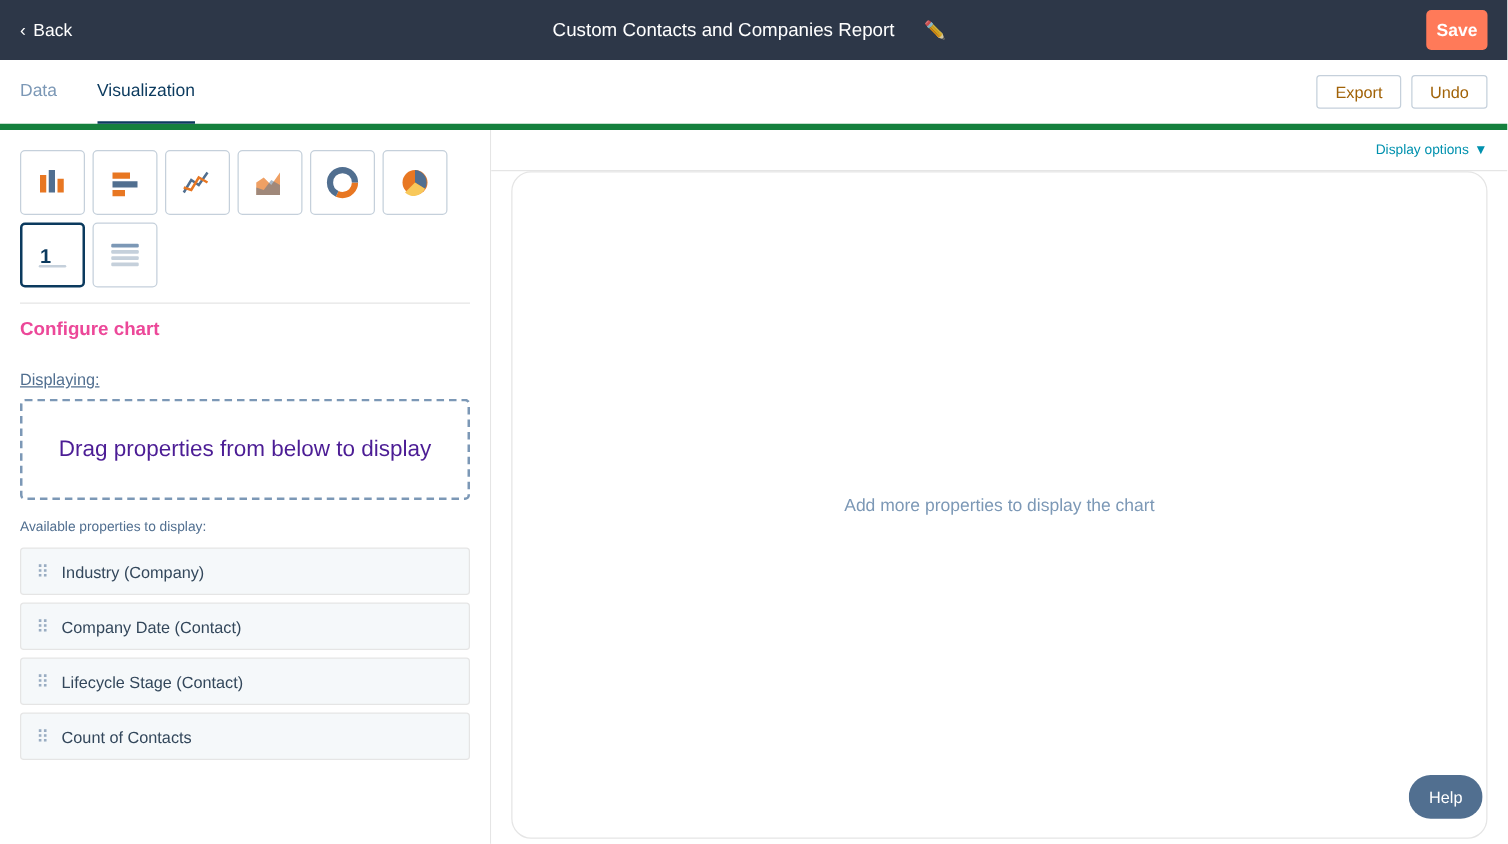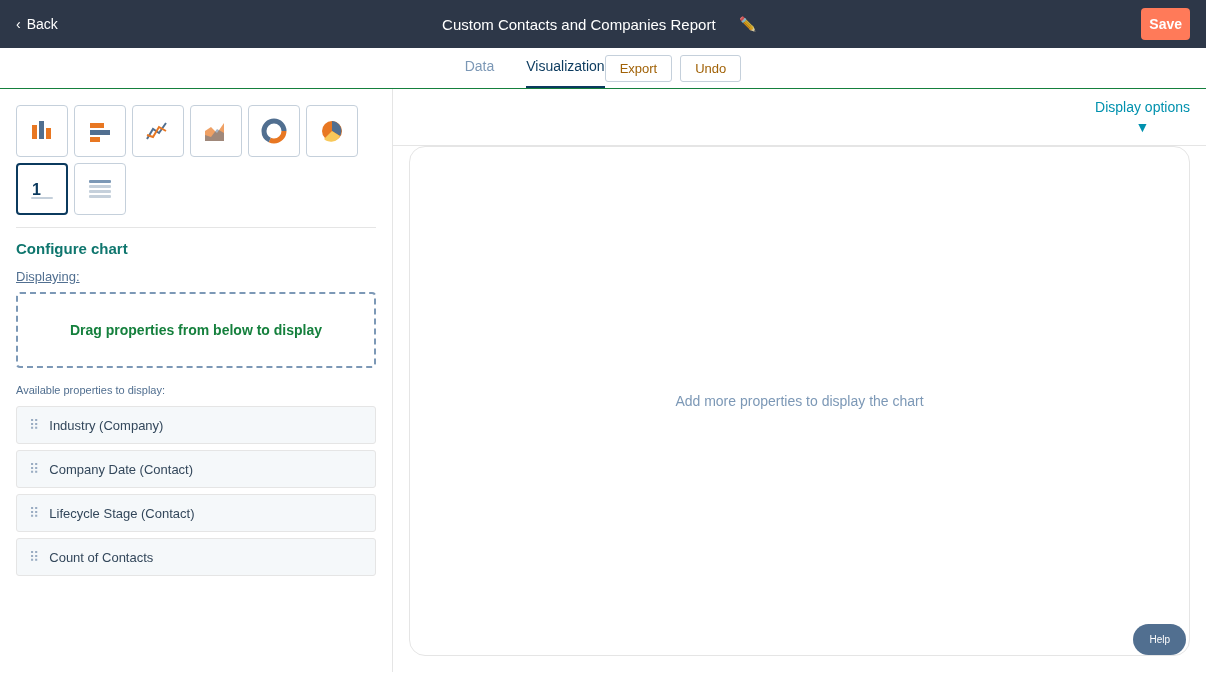--- a/index.html
+++ b/index.html
@@ -39,24 +39,24 @@
       padding: 8px 8px;
       font-size: 14px;
       font-weight: 600;
       cursor: pointer;
     }
 
     
     .tabs-row {
       display: flex;
       align-items: center;
-      justify-content: center;
-      border-bottom: 1px solid #15803d;
+      justify-content: space-between;
+      border-bottom: 5px solid #15803d;
       padding: 0 16px;
-      height: 41px;
+      height: 56px;
       background: #fff;
     }
     .tabs-center {
       display: flex;
       align-items: center;
       gap: 32px;
       height: 100%;
     }
     .tab {
       font-size: 14px;
@@ -124,41 +124,40 @@
     .chart-type-btn.selected {
       border: 2px solid #0b3a5e;
       background: #fff;
     }
 
     .divider { border: none; border-top: 1px solid #e5e5e5; margin: 12px 0; }
 
     .section-title {
       font-size: 15px;
       font-weight: 600;
-      color: #0f766e;
-      margin-bottom: 12px;
+      color: #ec4899;
+      margin-bottom: 24px;
     }
     .displaying-label {
       font-size: 13px;
       color: #516f90;
       margin-bottom: 8px;
       text-decoration: underline;
     }
 
     
     .drop-zone {
       border: 2px dashed #7c98b6;
       border-radius: 4px;
       padding: 28px 16px;
       text-align: center;
-      color: #15803d;
-      font-size: 14px;
+      color: #4c1d95;
+      font-size: 18px;
       margin-bottom: 16px;
       cursor: default;
-      font-weight: bold;
     }
 
     .available-label {
       font-size: 11px;
       color: #516f90;
       margin-bottom: 10px;
     }
 
     
     .property-item {
@@ -189,28 +188,27 @@
     }
 
     .display-options-bar {
       display: flex;
       justify-content: flex-end;
       padding: 10px 16px;
       border-bottom: 1px solid #e5e5e5;
     }
     .display-options-btn {
       color: #0091ae;
-      font-size: 14px;
+      font-size: 11px;
       cursor: pointer;
       background: none;
       border: none;
       display: flex;
       align-items: center;
       gap: 4px;
-      flex-direction: column;
     }
 
     
     .chart-area {
       flex: 1;
       display: flex;
       align-items: center;
       justify-content: center;
       color: #7c98b6;
       font-size: 14px;
@@ -222,21 +220,21 @@
     
     .help-btn {
       position: fixed;
       bottom: 20px;
       right: 20px;
       background: #516f90;
       color: #fff;
       border: none;
       border-radius: 20px;
       padding: 10px 16px;
-      font-size: 10px;
+      font-size: 13px;
       cursor: pointer;
       z-index: 100;
     }
 
     
     .chart-icon-svg { width: 28px; height: 28px; }
   </style>
 </head>
 <body>
 

